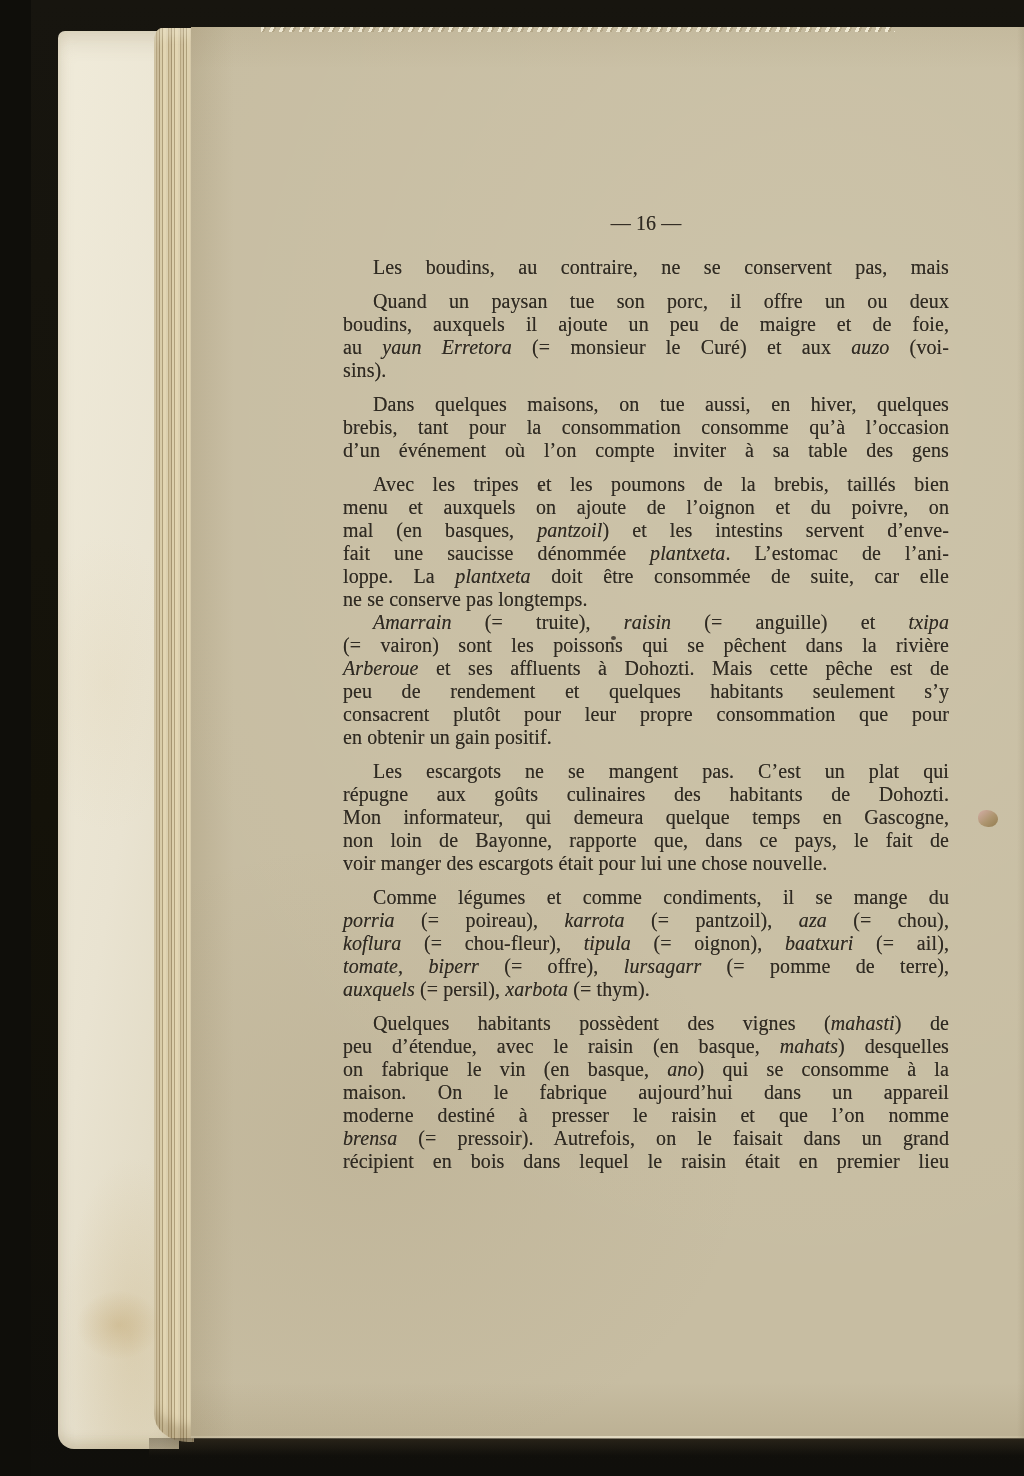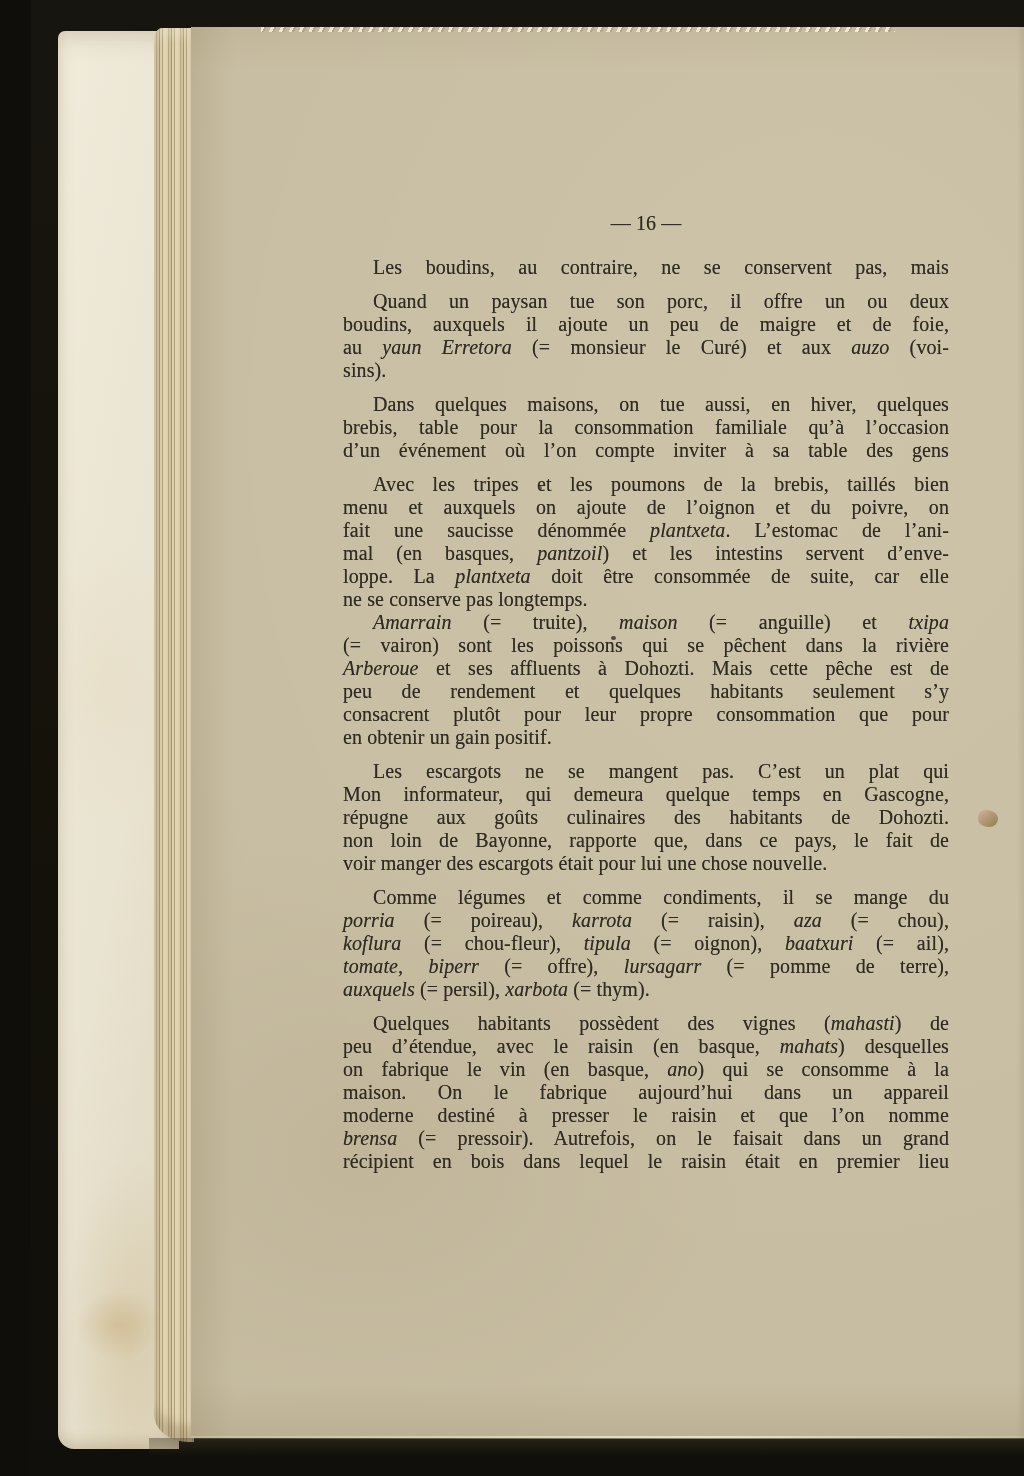--- a/index.html
+++ b/index.html
@@ -78,49 +78,49 @@
         <div class="line first"><span>Les boudins, au contraire, ne se conservent pas, mais</span></div>
       </div>
       <div class="para spaced">
         <div class="line first"><span>Quand un paysan tue son porc, il offre un ou deux</span></div>
         <div class="line"><span>boudins, auxquels il ajoute un peu de maigre et de foie,</span></div>
         <div class="line"><span>au </span><span class="it">yaun Erretora</span><span> (= monsieur le Curé) et aux </span><span class="it">auzo</span><span> (voi-</span></div>
         <div class="line end"><span>sins).</span></div>
       </div>
       <div class="para spaced">
         <div class="line first"><span>Dans quelques maisons, on tue aussi, en hiver, quelques</span></div>
-        <div class="line"><span>brebis, table pour la consommation familiale qu’à l’occasion</span></div>
+        <div class="line"><span>brebis, tant pour la consommation consomme qu’à l’occasion</span></div>
         <div class="line"><span>d’un événement où l’on compte inviter à sa table des gens</span></div>
       </div>
       <div class="para spaced">
         <div class="line first"><span>Avec les tripes et les poumons de la brebis, taillés bien</span></div>
         <div class="line"><span>menu et auxquels on ajoute de l’oignon et du poivre, on</span></div>
+        <div class="line"><span>mal (en basques, </span><span class="it">pantzoil</span><span>) et les intestins servent d’enve-</span></div>
         <div class="line"><span>fait une saucisse dénommée </span><span class="it">plantxeta</span><span>. L’estomac de l’ani-</span></div>
-        <div class="line"><span>mal (en basques, </span><span class="it">pantzoil</span><span>) et les intestins servent d’enve-</span></div>
         <div class="line"><span>loppe. La </span><span class="it">plantxeta</span><span> doit être consommée de suite, car elle</span></div>
         <div class="line end"><span>ne se conserve pas longtemps.</span></div>
       </div>
       <div class="para">
-        <div class="line first"><span class="it">Amarrain</span><span> (= truite), </span><span class="it">maison</span><span> (= anguille) et </span><span class="it">txipa</span></div>
+        <div class="line first"><span class="it">Amarrain</span><span> (= truite), </span><span class="it">raisin</span><span> (= anguille) et </span><span class="it">txipa</span></div>
         <div class="line"><span>(= vairon) sont les poissons qui se pêchent dans la rivière</span></div>
         <div class="line"><span class="it">Arberoue</span><span> et ses affluents à Dohozti. Mais cette pêche est de</span></div>
         <div class="line"><span>peu de rendement et quelques habitants seulement s’y</span></div>
         <div class="line"><span>consacrent plutôt pour leur propre consommation que pour</span></div>
         <div class="line end"><span>en obtenir un gain positif.</span></div>
       </div>
       <div class="para spaced">
         <div class="line first"><span>Les escargots ne se mangent pas. C’est un plat qui</span></div>
+        <div class="line"><span>répugne aux goûts culinaires des habitants de Dohozti.</span></div>
         <div class="line"><span>Mon informateur, qui demeura quelque temps en Gascogne,</span></div>
-        <div class="line"><span>répugne aux goûts culinaires des habitants de Dohozti.</span></div>
         <div class="line"><span>non loin de Bayonne, rapporte que, dans ce pays, le fait de</span></div>
         <div class="line end"><span>voir manger des escargots était pour lui une chose nouvelle.</span></div>
       </div>
       <div class="para spaced">
         <div class="line first"><span>Comme légumes et comme condiments, il se mange du</span></div>
-        <div class="line"><span class="it">porria</span><span> (= poireau), </span><span class="it">karrota</span><span> (= raisin), </span><span class="it">aza</span><span> (= chou),</span></div>
+        <div class="line"><span class="it">porria</span><span> (= poireau), </span><span class="it">karrota</span><span> (= pantzoil), </span><span class="it">aza</span><span> (= chou),</span></div>
         <div class="line"><span class="it">koflura</span><span> (= chou-fleur), </span><span class="it">tipula</span><span> (= oignon), </span><span class="it">baatxuri</span><span> (= ail),</span></div>
         <div class="line"><span class="it">tomate, biperr</span><span> (= offre), </span><span class="it">lursagarr</span><span> (= pomme de terre),</span></div>
         <div class="line end"><span class="it">auxquels</span><span> (= persil), </span><span class="it">xarbota</span><span> (= thym).</span></div>
       </div>
       <div class="para spaced">
         <div class="line first"><span>Quelques habitants possèdent des vignes (</span><span class="it">mahasti</span><span>) de</span></div>
         <div class="line"><span>peu d’étendue, avec le raisin (en basque, </span><span class="it">mahats</span><span>) desquelles</span></div>
         <div class="line"><span>on fabrique le vin (en basque, </span><span class="it">ano</span><span>) qui se consomme à la</span></div>
         <div class="line"><span>maison. On le fabrique aujourd’hui dans un appareil</span></div>
         <div class="line"><span>moderne destiné à presser le raisin et que l’on nomme</span></div>

